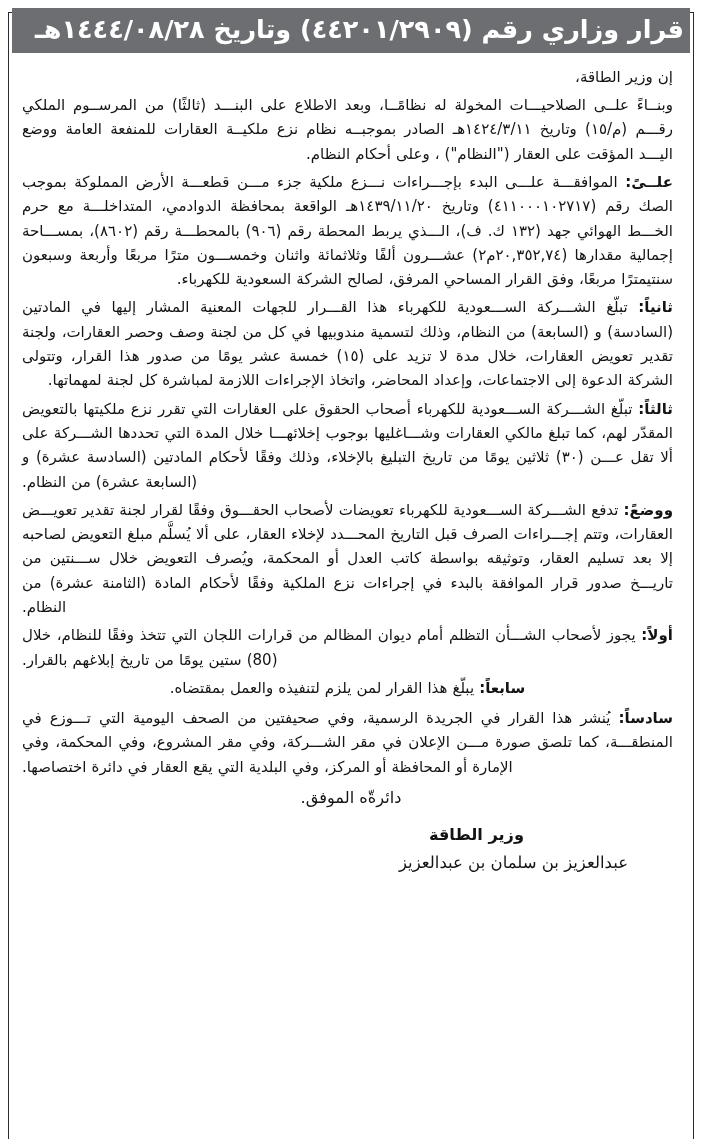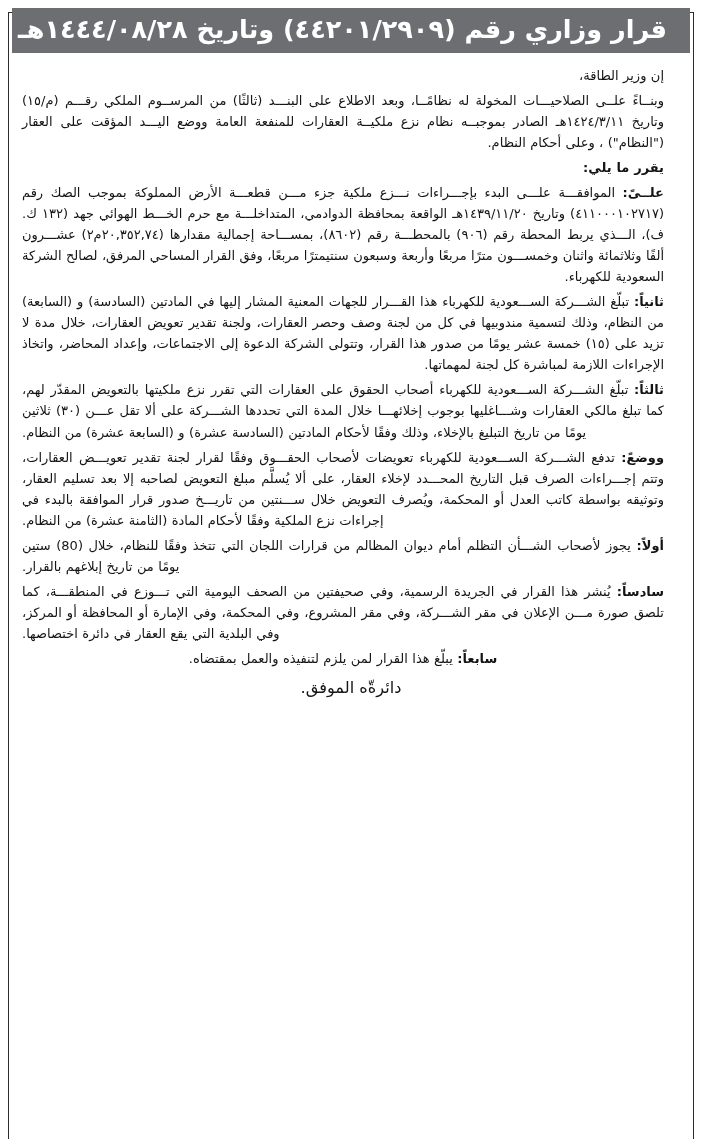--- a/index.html
+++ b/index.html
@@ -21,37 +21,37 @@
     position:absolute;
     left:8px; right:8px; top:4px; bottom:4px;
     border:1px solid #2c2c2c;
     box-sizing:border-box;
   }
   .header-bar{
     position:relative;
     margin:8px 12px 0 12px;
     background:#6d6e71;
     color:#ffffff;
-    text-align:left;
+    text-align:right;
     font-size:25.5px;
     font-weight:bold;
     letter-spacing:0px;
     padding:8px 6px 10px 6px;
     line-height:1.05;
     box-sizing:border-box;
   }
   .body{
     position:relative;
     margin:0 22px 0 22px;
     padding-top:12px;
     box-sizing:border-box;
   }
   p.para{
-    margin:0 16px 4px 0;
-    font-size:13px;
+    margin:0 7px 4px 0;
+    font-size:15px;
     line-height:1.62;
     text-align:justify;
     text-align-last:right;
     text-justify:inter-word;
     word-spacing:0.3px;
   }
   p.para.last-left{
     text-align-last:left;
   }
   .intro{
@@ -114,21 +114,20 @@
   <div class="header-bar">
     <span>قرار وزاري رقم (٤٤٢٠١/٢٩٠٩) وتاريخ ١٤٤٤/٠٨/٢٨هـ</span>
   </div>
 
   <div class="body">
 
     <p class="para intro">إن وزير الطاقة،</p>
 
     <p class="para lead">وبنــاءً علــى الصلاحيـــات المخولة له نظامًــا، وبعد الاطلاع على البنـــد (ثالثًا) من المرســوم الملكي رقـــم (م/١٥) وتاريخ ١٤٢٤/٣/١١هـ الصادر بموجبــه نظام نزع ملكيــة العقارات للمنفعة العامة ووضع اليـــد المؤقت على العقار ("النظام") ، وعلى أحكام النظام.</p>
 
-    <p class="para decides">يقرر ما يلي:</p>
 
     <p class="para sec">
       <b class="lbl">علــىً:</b>
       <span>الموافقـــة علـــى البدء بإجـــراءات نـــزع ملكية جزء مـــن قطعـــة الأرض المملوكة بموجب الصك رقم (٤١١٠٠٠١٠٢٧١٧) وتاريخ ١٤٣٩/١١/٢٠هـ الواقعة بمحافظة الدوادمي، المتداخلـــة مع حرم الخـــط الهوائي جهد (١٣٢ ك. ف)، الـــذي يربط المحطة رقم (٩٠٦) بالمحطـــة رقم (٨٦٠٢)، بمســـاحة إجمالية مقدارها (٢٠,٣٥٢,٧٤م٢) عشـــرون ألفًا وثلاثمائة واثنان وخمســـون مترًا مربعًا وأربعة وسبعون سنتيمترًا مربعًا، وفق القرار المساحي المرفق، لصالح الشركة السعودية للكهرباء.</span>
     </p>
 
     <p class="para sec">
       <b class="lbl">ثانياً:</b>
       <span>تبلّغ الشـــركة الســـعودية للكهرباء هذا القـــرار للجهات المعنية المشار إليها في المادتين (السادسة) و (السابعة) من النظام، وذلك لتسمية مندوبيها في كل من لجنة وصف وحصر العقارات، ولجنة تقدير تعويض العقارات، خلال مدة لا تزيد على (١٥) خمسة عشر يومًا من صدور هذا القرار، وتتولى الشركة الدعوة إلى الاجتماعات، وإعداد المحاضر، واتخاذ الإجراءات اللازمة لمباشرة كل لجنة لمهماتها.</span>
     </p>
@@ -141,29 +140,31 @@
     <p class="para sec last-left">
       <b class="lbl">ووضعً:</b>
       <span>تدفع الشـــركة الســـعودية للكهرباء تعويضات لأصحاب الحقـــوق وفقًا لقرار لجنة تقدير تعويـــض العقارات، وتتم إجـــراءات الصرف قبل التاريخ المحـــدد لإخلاء العقار، على ألا يُسلَّم مبلغ التعويض لصاحبه إلا بعد تسليم العقار، وتوثيقه بواسطة كاتب العدل أو المحكمة، ويُصرف التعويض خلال ســـنتين من تاريـــخ صدور قرار الموافقة بالبدء في إجراءات نزع الملكية وفقًا لأحكام المادة (الثامنة عشرة) من النظام.</span>
     </p>
 
     <p class="para sec last-left">
       <b class="lbl">أولاً:</b>
       <span>يجوز لأصحاب الشـــأن التظلم أمام ديوان المظالم من قرارات اللجان التي تتخذ وفقًا للنظام، خلال (80) ستين يومًا من تاريخ إبلاغهم بالقرار.</span>
     </p>
 
+    <p class="para sec seven">
+      <b class="lbl">سابعاً:</b>
+      <span>يبلّغ هذا القرار لمن يلزم لتنفيذه والعمل بمقتضاه.</span>
+    </p>
+
     <p class="para sec last-left">
       <b class="lbl">سادساً:</b>
       <span>يُنشر هذا القرار في الجريدة الرسمية، وفي صحيفتين من الصحف اليومية التي تـــوزع في المنطقـــة، كما تلصق صورة مـــن الإعلان في مقر الشـــركة، وفي مقر المشروع، وفي المحكمة، وفي الإمارة أو المحافظة أو المركز، وفي البلدية التي يقع العقار في دائرة اختصاصها.</span>
     </p>
 
-    <p class="para sec seven">
-      <b class="lbl">سابعاً:</b>
-      <span>يبلّغ هذا القرار لمن يلزم لتنفيذه والعمل بمقتضاه.</span>
-    </p>
-
     <p class="closing">دائرةّه الموفق.</p>
 
     <div class="sig">
+      <span class="role">وزير الطاقة</span>
+      <span class="name">عبدالعزيز بن سلمان بن عبدالعزيز</span>
     </div>
 
   </div>
 </div>
 
 </body></html>

